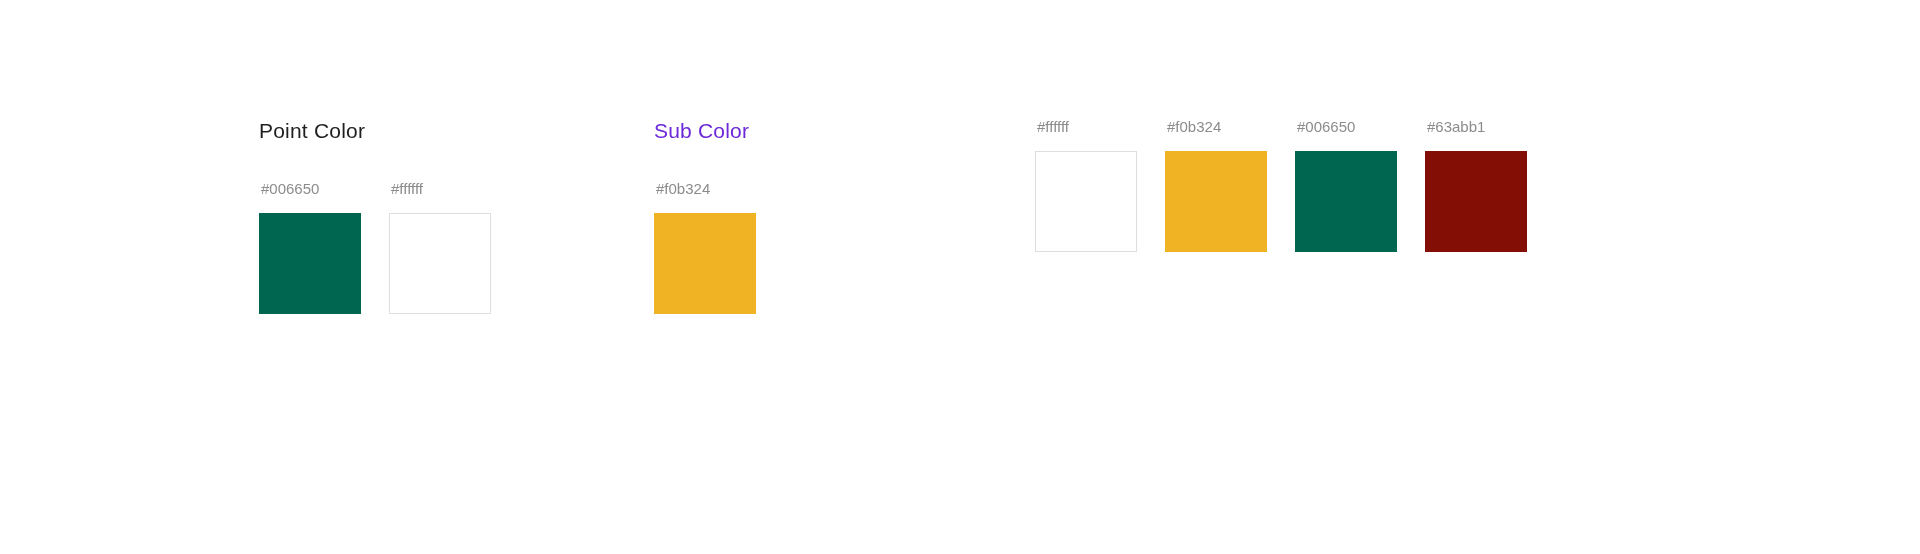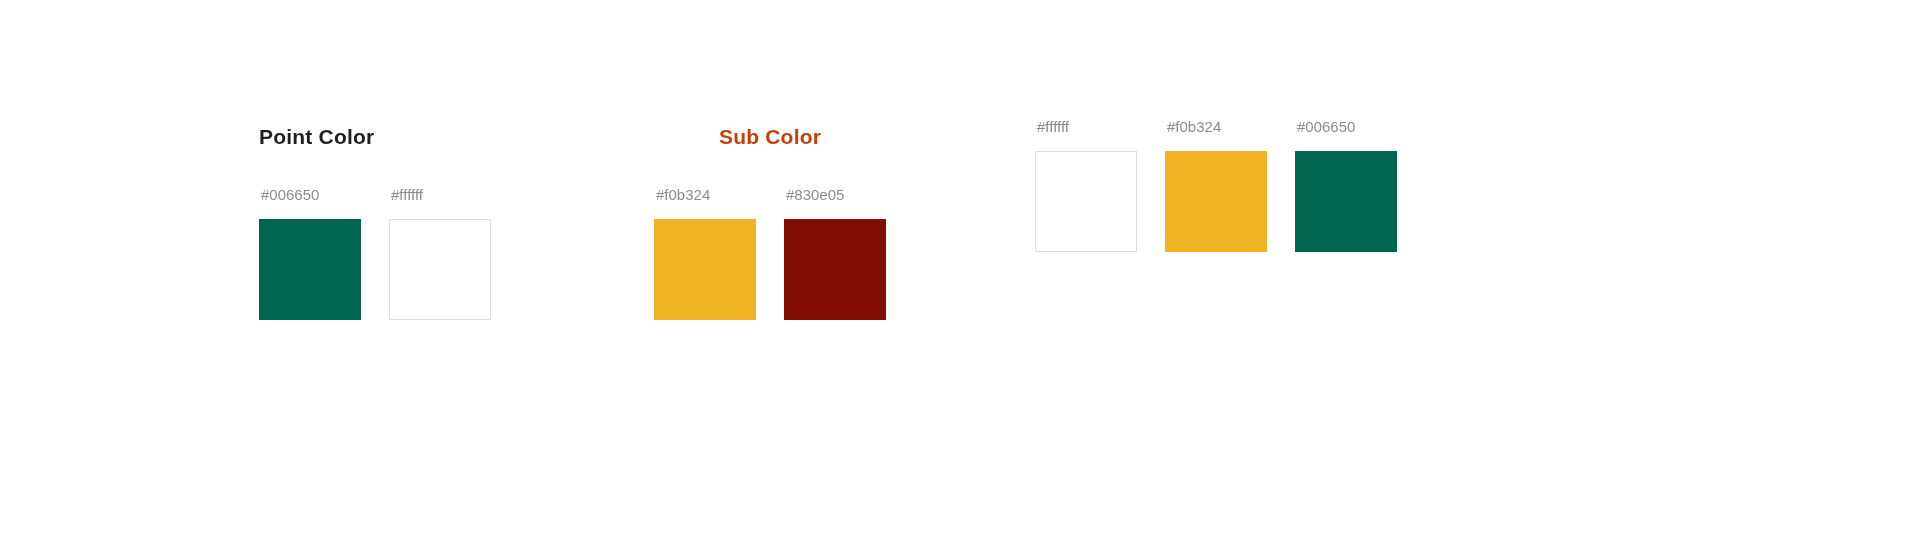--- a/index.html
+++ b/index.html
@@ -25,25 +25,25 @@
     align-items: flex-start;
   }
 
   .palette-group {
     position: absolute;
     top: 118px;
   }
 
   .group-title {
     font-size: 21px;
-    font-weight: 700;
+    font-weight: 400;
     color: #1f1f21;
     letter-spacing: 0.2px;
     line-height: 26px;
-    margin: 6px 0 36px 0;
+    margin: 0 0 36px 0;
     white-space: nowrap;
   }
 
   .swatch-row {
     display: flex;
     align-items: flex-start;
     text-align: center;
   }
 
   .swatch-cell {
@@ -86,41 +86,41 @@
           <div class="swatch-hex" style="color: rgb(140, 140, 142);">#006650</div>
           <div class="swatch-chip" style="background: rgb(0, 102, 80);"></div>
         </div>
         <div class="swatch-cell">
           <div class="swatch-hex" style="color: rgb(140, 140, 142);">#ffffff</div>
           <div class="swatch-chip bordered" style="background: rgb(255, 255, 255); border-color: rgb(222, 222, 222);"></div>
         </div>
       </div>
     </div>
     <div class="palette-group" style="left: 654px;">
-      <h2 class="group-title" style="color: #c2410c; text-align: center;">Sub Color</h2>
+      <h2 class="group-title" style="color: #6d28d9;">Sub Color</h2>
       <div class="swatch-row">
         <div class="swatch-cell">
           <div class="swatch-hex" style="color: rgb(140, 140, 142);">#f0b324</div>
           <div class="swatch-chip" style="background: rgb(240, 179, 36);"></div>
-        </div>
-        <div class="swatch-cell">
-          <div class="swatch-hex" style="color: rgb(140, 140, 142);">#830e05</div>
-          <div class="swatch-chip" style="background: rgb(131, 14, 5);"></div>
         </div>
       </div>
     </div>
     <div class="palette-group" style="left: 1035px;">
       <div class="swatch-row">
         <div class="swatch-cell">
           <div class="swatch-hex" style="color: rgb(140, 140, 142);">#ffffff</div>
           <div class="swatch-chip bordered" style="background: rgb(255, 255, 255); border-color: rgb(222, 222, 222);"></div>
         </div>
         <div class="swatch-cell">
           <div class="swatch-hex" style="color: rgb(140, 140, 142);">#f0b324</div>
           <div class="swatch-chip" style="background: rgb(240, 179, 36);"></div>
         </div>
         <div class="swatch-cell">
           <div class="swatch-hex" style="color: rgb(140, 140, 142);">#006650</div>
           <div class="swatch-chip" style="background: rgb(0, 102, 80);"></div>
         </div>
+        <div class="swatch-cell">
+          <div class="swatch-hex" style="color: rgb(140, 140, 142);">#63abb1</div>
+          <div class="swatch-chip" style="background: rgb(131, 14, 5);"></div>
+        </div>
       </div>
     </div>
   </div>
 
 </body></html>

